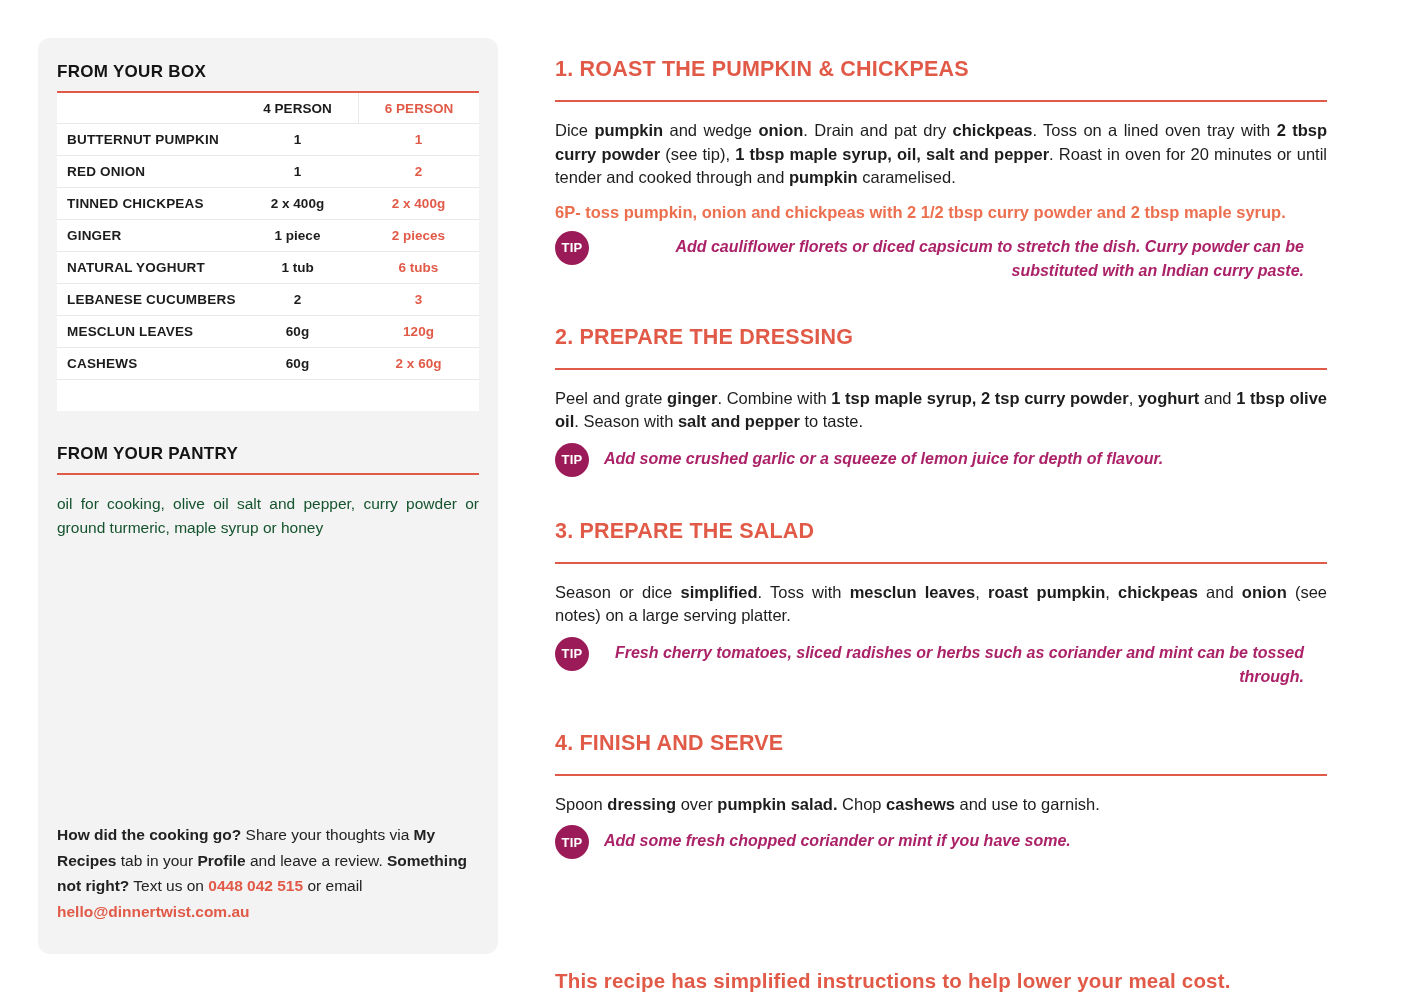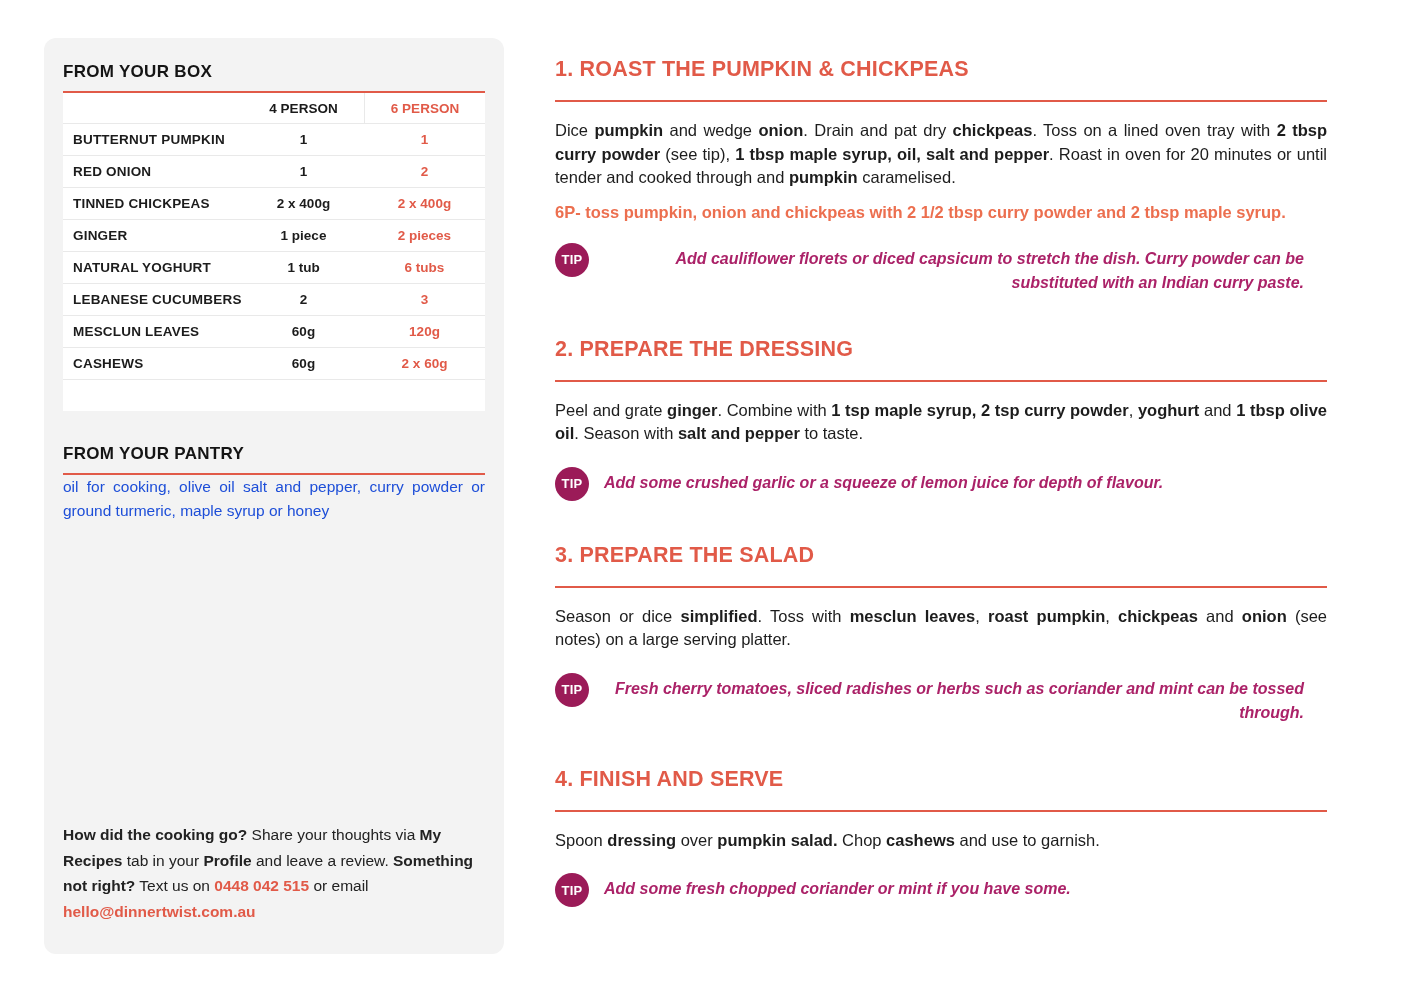--- a/index.html
+++ b/index.html
@@ -19,21 +19,21 @@
   }
   .page{
     position:relative;
     width:1403px;height:992px;
     background:#fff;
     overflow:hidden;
   }
 
   
   .sidebar{
-    position:absolute;left:44px;top:38px;
+    position:absolute;left:38px;top:38px;
     width:460px;height:916px;
     background:var(--sidebar-bg);
     border-radius:12px;
     padding:24px 19px 30px 19px;
     display:flex;flex-direction:column;
   }
   .side-title{
     font-size:17px;font-weight:bold;color:#141414;
     letter-spacing:.3px;
   }
@@ -56,22 +56,23 @@
   .t-row{height:32px;}
   .t-name{flex:1;padding-left:10px;font-weight:bold;letter-spacing:.2px;}
   .t-c4,.t-c6{width:121px;text-align:center;font-weight:bold;}
   .t-head .t-c4{color:#1a1a1a;}
   .t-head .t-c6{border-left:1px solid var(--row-line);height:100%;display:flex;align-items:center;justify-content:center;}
   .t-c6{color:var(--accent);}
   .t-empty{height:31px;background:#fff;}
 
   .side-section{margin-top:33px;}
   .side-par{
+    margin-top:17px;
     font-size:15.5px;line-height:24px;
-    text-align:justify;color:#1d4ed8;
+    text-align:justify;color:#14532d;
   }
   .side-footer{
     margin-top:auto;
     font-size:15.5px;line-height:25.5px;color:#222;
   }
   .side-footer .b{font-weight:bold;}
   .side-footer .o{color:var(--accent);font-weight:bold;}
 
   
   .main{
@@ -88,21 +89,21 @@
     margin-top:17px;
     font-size:16.5px;line-height:23.5px;
     text-align:justify;color:#1d1d1d;
   }
   .step-body .b{font-weight:bold;}
   .step-extra{
     margin-top:13px;
     font-size:16.5px;font-weight:bold;color:var(--accent-light);
   }
   .tip-row{
-    margin-top:20px;
+    margin-top:8px;
     display:flex;align-items:flex-start;gap:15px;
   }
   .tip-badge{
     flex:0 0 auto;
     width:34px;height:34px;border-radius:50%;
     background:var(--tip-circle);color:#fff;
     font-size:13px;font-weight:bold;letter-spacing:.3px;
     display:flex;align-items:center;justify-content:center;
     margin-top:1px;
   }

